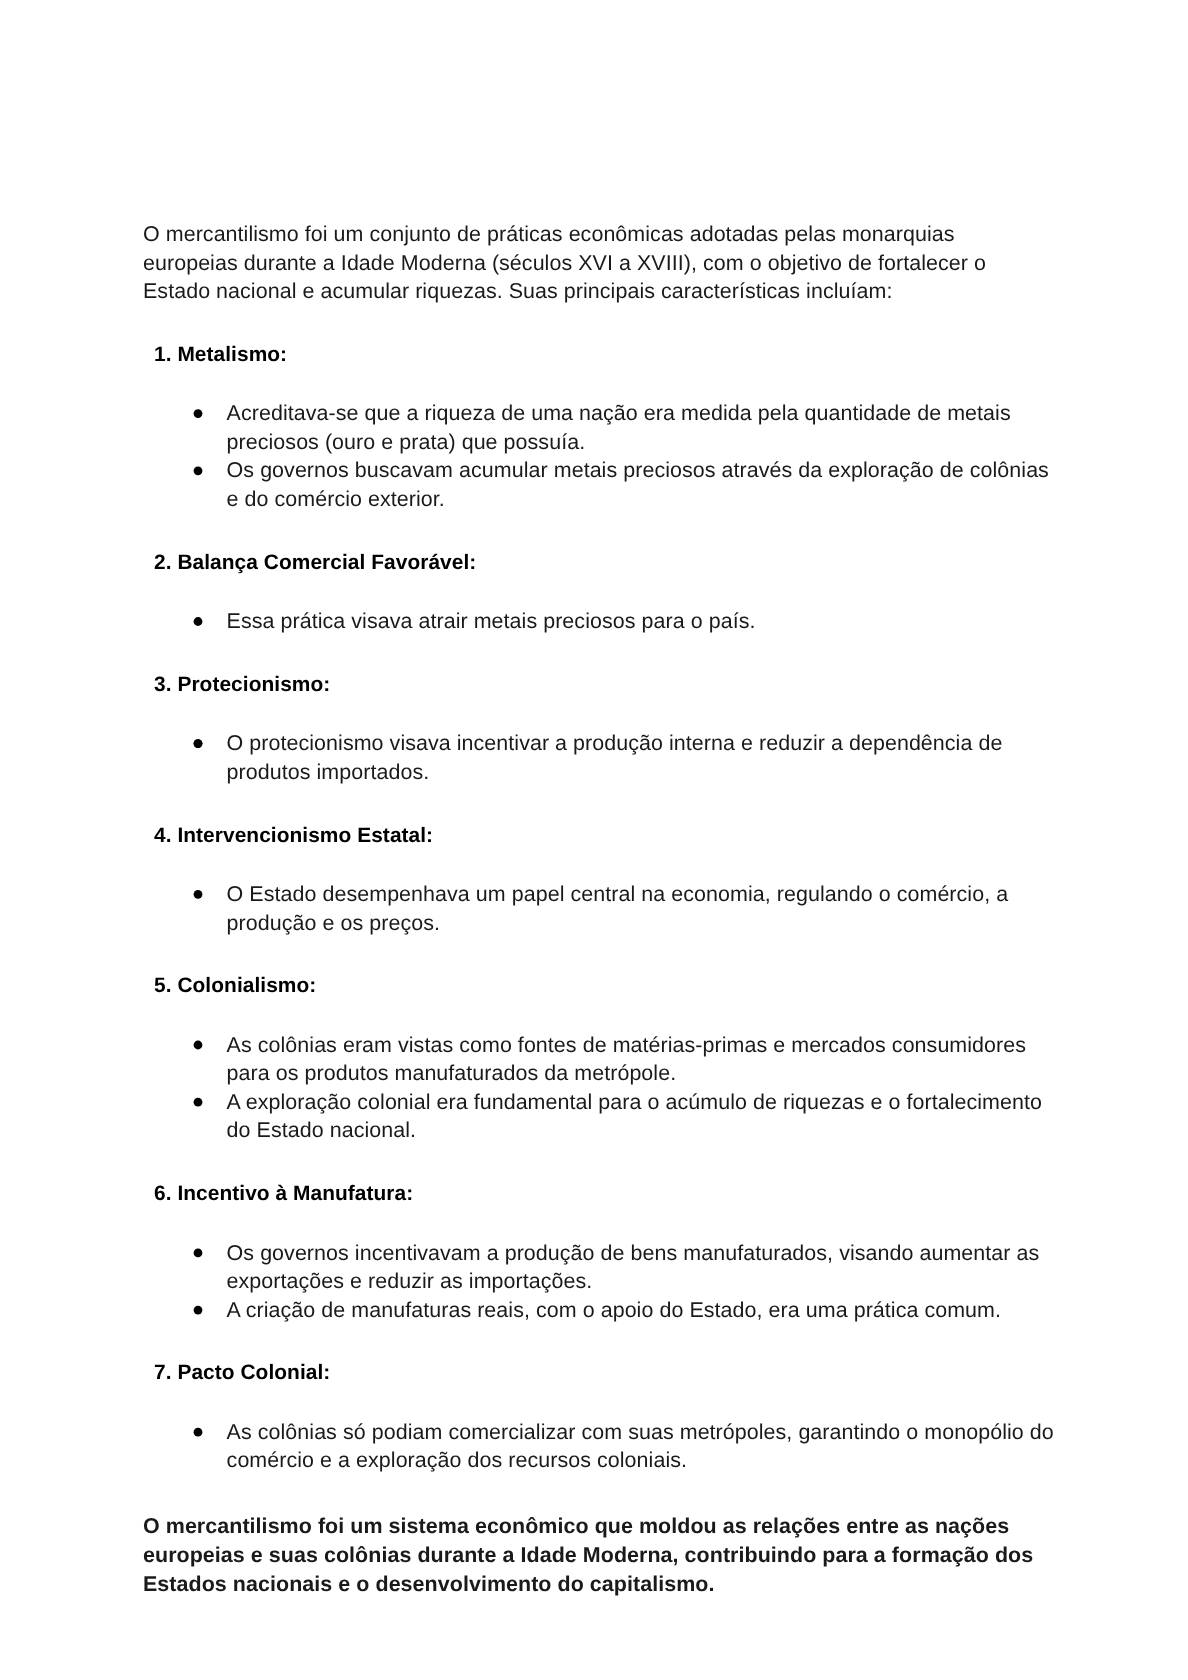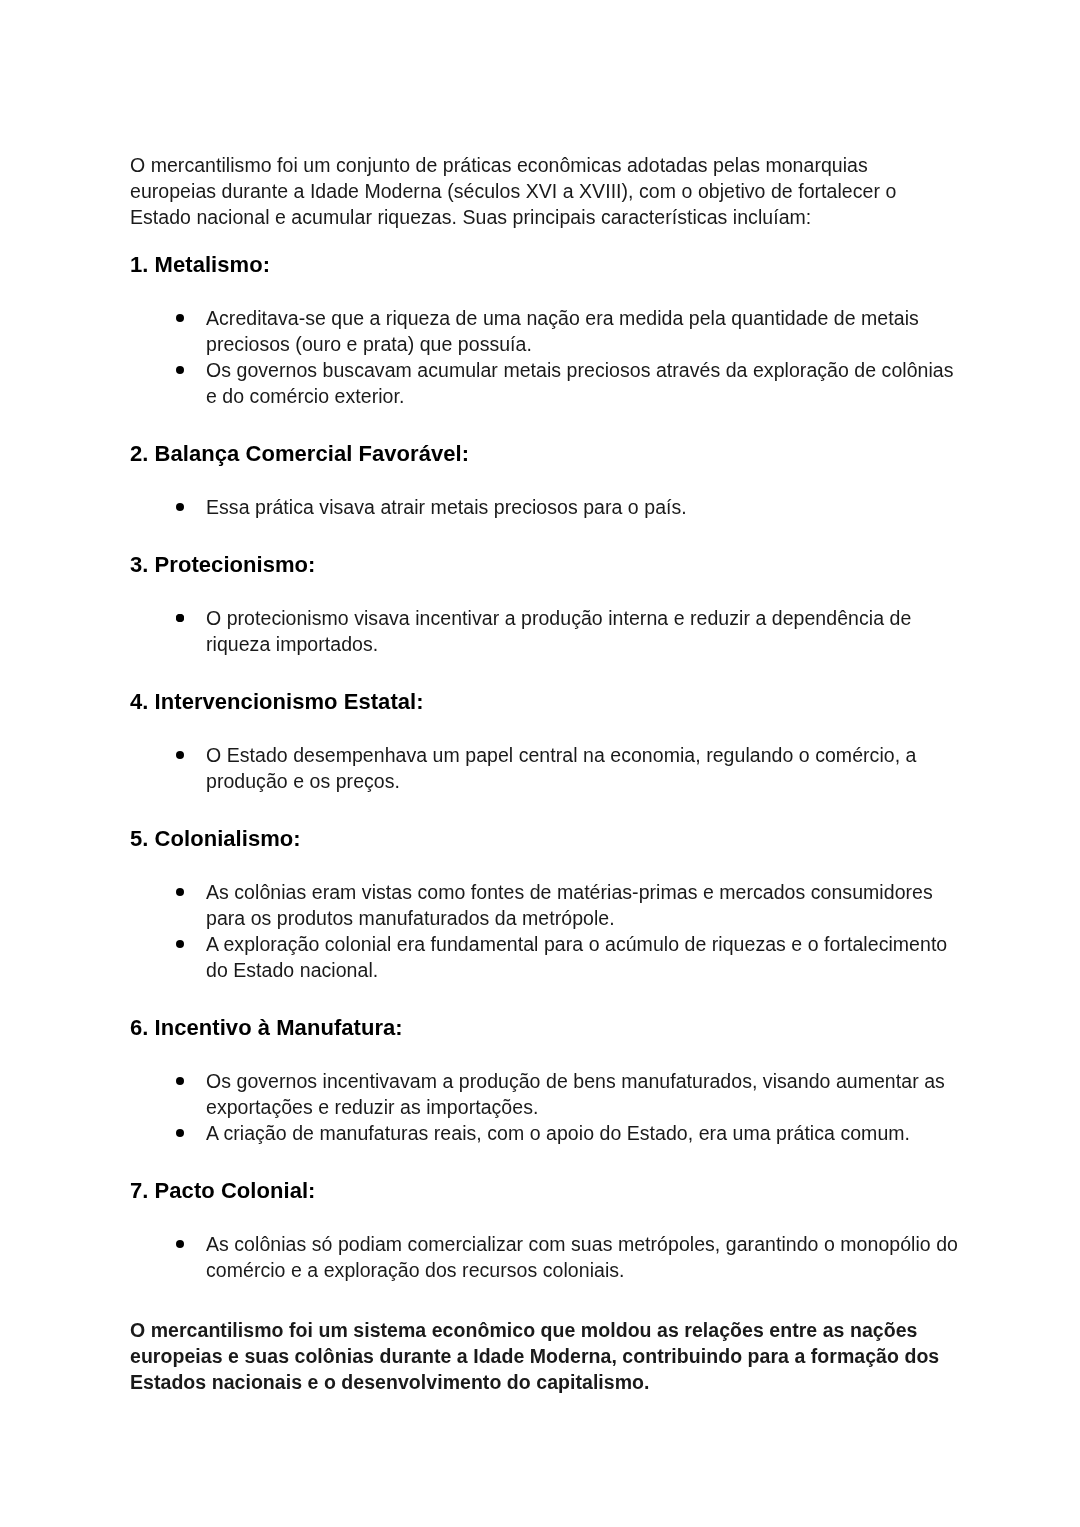--- a/index.html
+++ b/index.html
@@ -32,29 +32,30 @@
     font-size: 19.5px;
     line-height: 26px;
     color: #1a1a1a;
     margin: 0;
     text-align: left;
     letter-spacing: 0.05px;
   }
 
   .para.intro {
     margin-bottom: 0;
+    margin-top: 48px;
   }
 
   
   .section-heading {
-    font-size: 22px;
+    font-size: 19px;
     line-height: 26px;
     font-weight: bold;
     color: #000000;
-    margin: 0;
+    margin: 10px;
     padding-top: 22px;
     letter-spacing: 0.05px;
   }
 
   
   .bullet-list {
     list-style: none;
     margin: 10px;
     padding: 0;
     padding-top: 17px;
@@ -103,21 +104,21 @@
           <li class="bullet-item"><span class="bullet-marker"></span><span>Acreditava-se que a riqueza de uma nação era medida pela quantidade de metais preciosos (ouro e prata) que possuía.</span></li>
           <li class="bullet-item"><span class="bullet-marker"></span><span>Os governos buscavam acumular metais preciosos através da exploração de colônias e do comércio exterior.</span></li>
         </ul>
         <p class="section-heading">2. Balança Comercial Favorável:</p>
         <ul class="bullet-list">
           <li class="bullet-item"><span class="bullet-marker"></span><span>Essa prática visava atrair metais preciosos para o país.</span></li>
         </ul>
         <p class="section-heading">3. Protecionismo:</p>
         <ul class="bullet-list">
           <li class="bullet-item"><span class="bullet-marker"></span></li>
-          <li class="bullet-item"><span class="bullet-marker"></span><span>O protecionismo visava incentivar a produção interna e reduzir a dependência de riqueza importados.</span></li>
+          <li class="bullet-item"><span class="bullet-marker"></span><span>O protecionismo visava incentivar a produção interna e reduzir a dependência de produtos importados.</span></li>
         </ul>
         <p class="section-heading">4. Intervencionismo Estatal:</p>
         <ul class="bullet-list">
           <li class="bullet-item"><span class="bullet-marker"></span><span>O Estado desempenhava um papel central na economia, regulando o comércio, a produção e os preços.</span></li>
         </ul>
         <p class="section-heading">5. Colonialismo:</p>
         <ul class="bullet-list">
           <li class="bullet-item"><span class="bullet-marker"></span><span>As colônias eram vistas como fontes de matérias-primas e mercados consumidores para os produtos manufaturados da metrópole.</span></li>
           <li class="bullet-item"><span class="bullet-marker"></span><span>A exploração colonial era fundamental para o acúmulo de riquezas e o fortalecimento do Estado nacional.</span></li>
         </ul>

